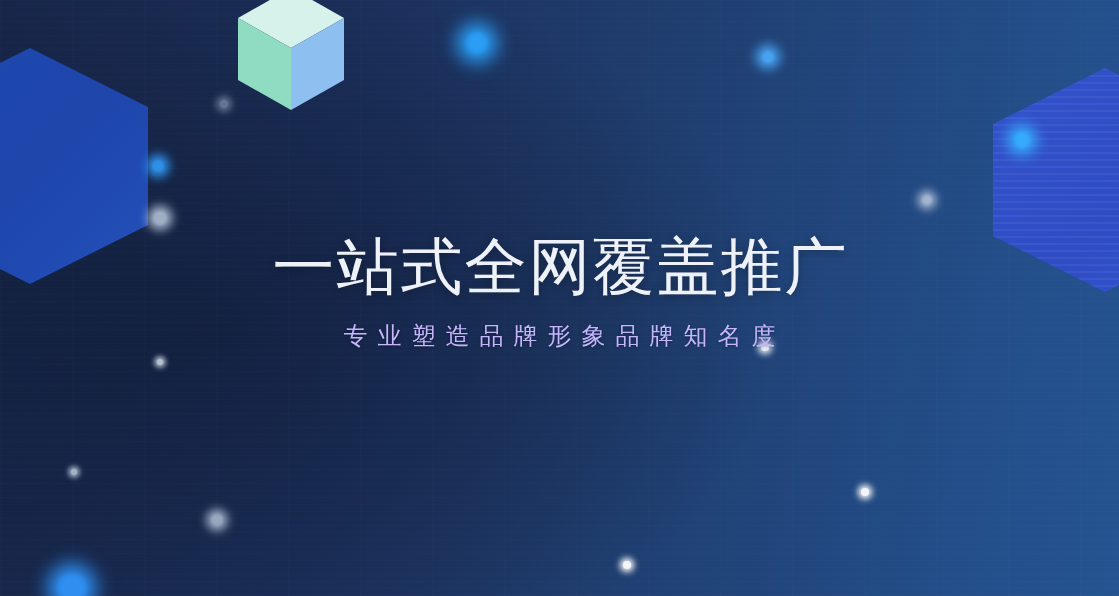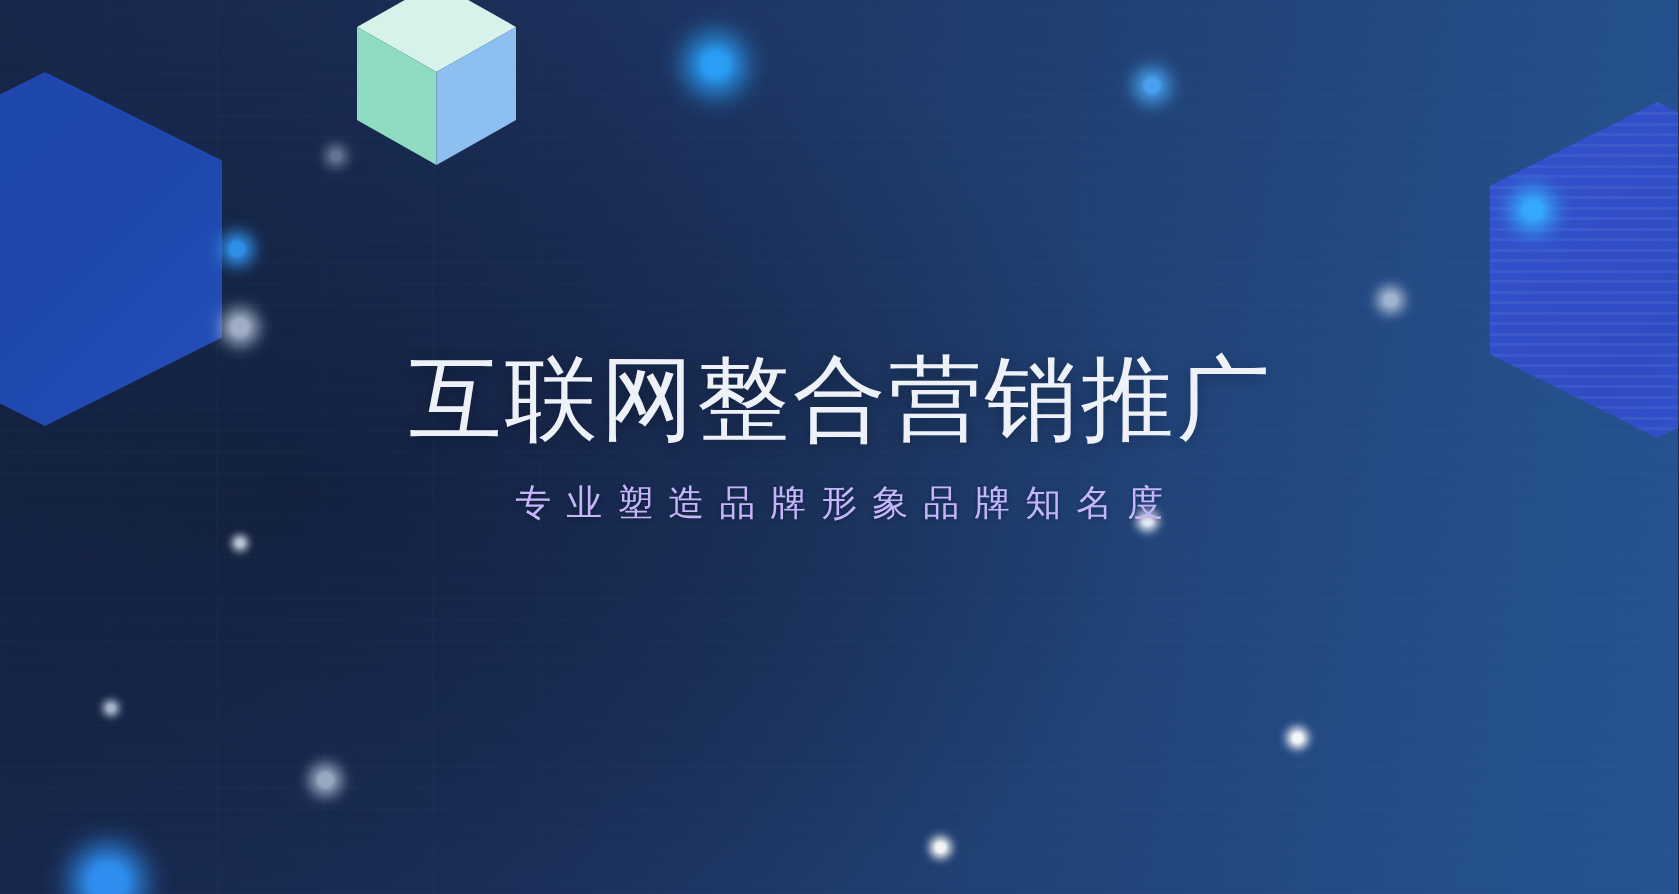--- a/index.html
+++ b/index.html
@@ -187,17 +187,17 @@
       <div class="dot" style="left: 74px; top: 472px; width: 6px; height: 6px; background: rgb(201, 215, 233); opacity: 0.8; box-shadow: rgb(201, 215, 233) 0px 0px 5px 2.75px; filter: blur(0.6px);"></div>
       <div class="dot" style="left: 217px; top: 520px; width: 12px; height: 12px; background: rgb(183, 200, 222); opacity: 0.8; box-shadow: rgb(183, 200, 222) 0px 0px 9px 4.95px; filter: blur(1.08px);"></div>
       <div class="dot" style="left: 72px; top: 588px; width: 30px; height: 30px; background: rgb(47, 142, 240); opacity: 1; box-shadow: rgb(47, 142, 240) 0px 0px 18px 9.9px; filter: blur(2.7px);"></div>
       <div class="dot" style="left: 627px; top: 565px; width: 8px; height: 8px; background: rgb(255, 255, 255); opacity: 0.95; box-shadow: rgb(255, 255, 255) 0px 0px 6px 3.3px; filter: blur(0.72px);"></div>
       <div class="dot" style="left: 865px; top: 492px; width: 8px; height: 8px; background: rgb(255, 255, 255); opacity: 0.95; box-shadow: rgb(255, 255, 255) 0px 0px 6px 3.3px; filter: blur(0.72px);"></div>
       <div class="dot" style="left: 765px; top: 347px; width: 8px; height: 8px; background: rgb(238, 244, 251); opacity: 0.95; box-shadow: rgb(238, 244, 251) 0px 0px 6px 3.3px; filter: blur(0.72px);"></div>
       <div class="dot" style="left: 224px; top: 104px; width: 8px; height: 8px; background: rgb(159, 180, 205); opacity: 0.55; box-shadow: rgb(159, 180, 205) 0px 0px 7px 3.85px; filter: blur(0.72px);"></div>
     </div>
 
   <div id="text-block">
-    <div id="headline-text">互联网整合营销推广</div>
+    <div id="headline-text">一站式全网覆盖推广</div>
     <div id="tagline-text">专业塑造品牌形象品牌知名度</div>
   </div>
 
 </div>
 
 </body></html>

